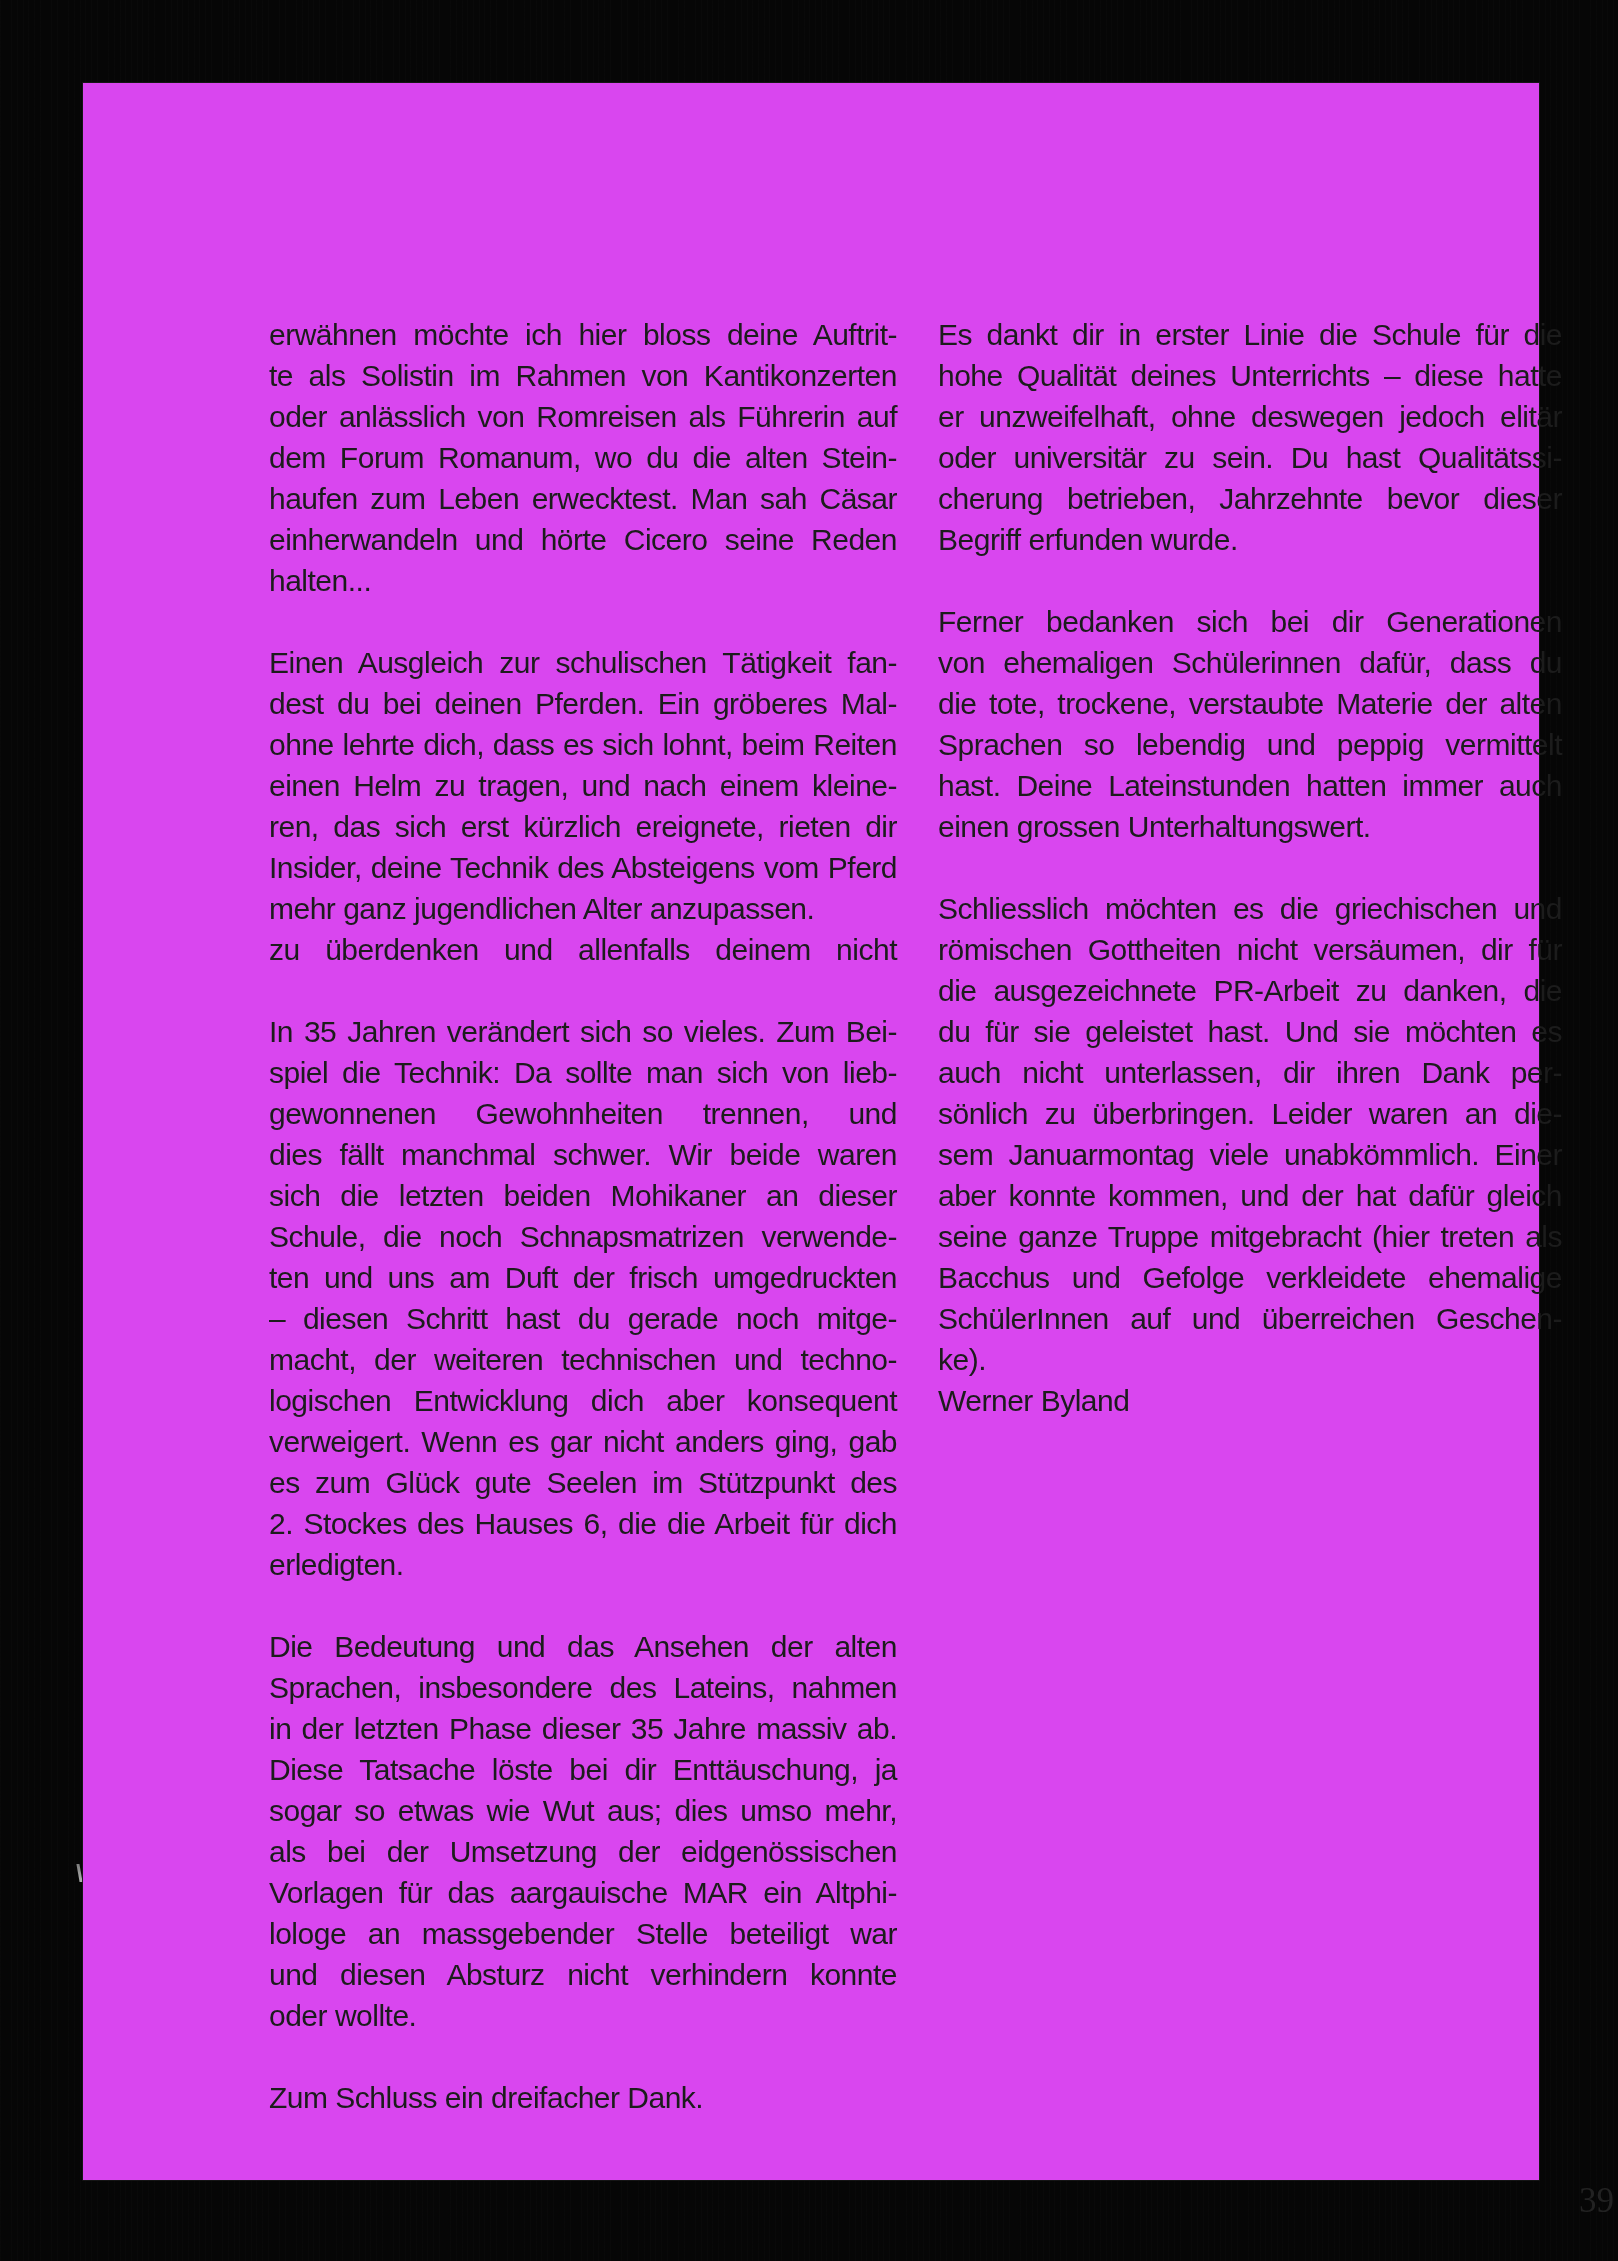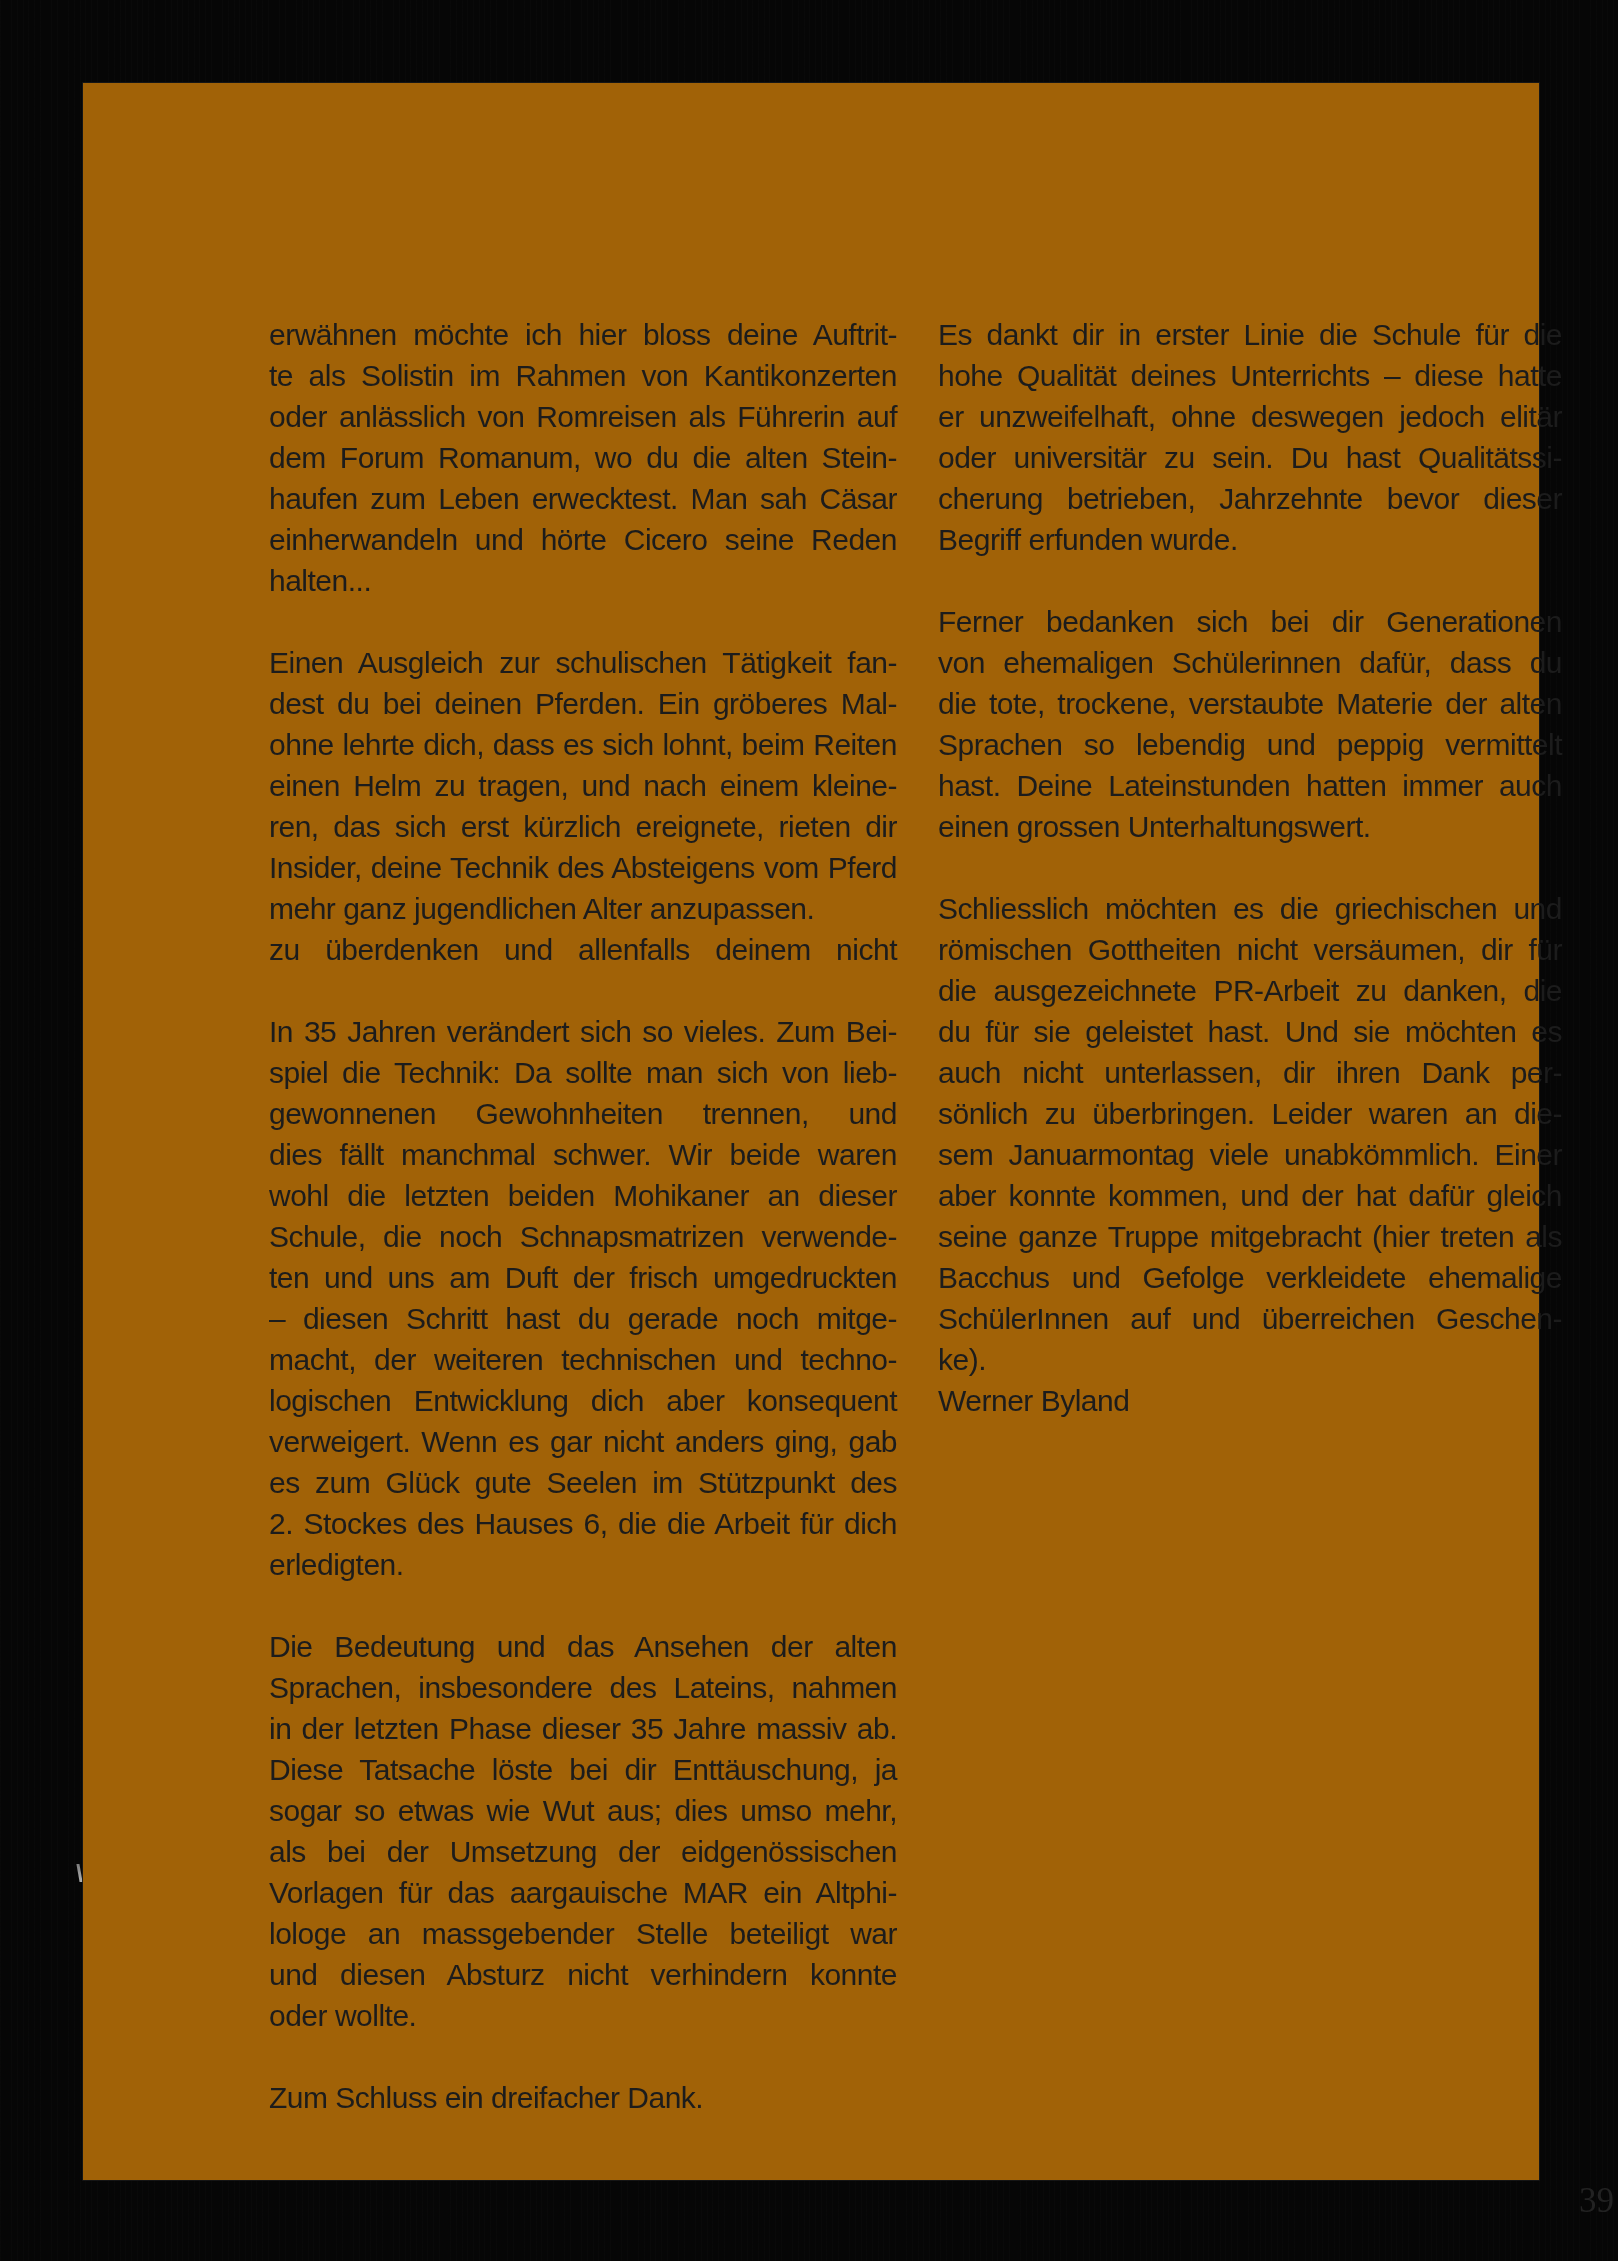--- a/index.html
+++ b/index.html
@@ -20,21 +20,21 @@
       background:
         repeating-linear-gradient(90deg, rgba(255,255,255,0.012) 0px, rgba(255,255,255,0.012) 0.8px, transparent 0.8px, transparent 5.7px),
         #060606;
     }
     .page {
       position: absolute;
       left: 83px;
       top: 83px;
       width: 1456px;
       height: 2097px;
-      background: #a16207;
+      background: #d946ef;
       box-shadow: 0 0 0 0.8px #1a1a1a;
     }
     .column {
       position: absolute;
       top: 231px;
       font-family: "Liberation Sans", sans-serif;
       font-size: 30px;
       line-height: 41px;
       color: #1c1c1c;
       letter-spacing: -0.5px;
@@ -113,21 +113,21 @@
       <span class="line">ren, das sich erst kürzlich ereignete, rieten dir</span>
       <span class="line">Insider, deine Technik des Absteigens vom Pferd</span>
       <span class="line last">mehr ganz jugendlichen Alter anzupassen.</span>
       <span class="line">zu überdenken und allenfalls deinem nicht</span>
     </p>
     <p class="para">
       <span class="line">In 35 Jahren verändert sich so vieles. Zum Bei-</span>
       <span class="line">spiel die Technik: Da sollte man sich von lieb-</span>
       <span class="line">gewonnenen Gewohnheiten trennen, und</span>
       <span class="line">dies fällt manchmal schwer. Wir beide waren</span>
-      <span class="line">wohl die letzten beiden Mohikaner an dieser</span>
+      <span class="line">sich die letzten beiden Mohikaner an dieser</span>
       <span class="line">Schule, die noch Schnapsmatrizen verwende-</span>
       <span class="line">ten und uns am Duft der frisch umgedruckten</span>
       <span class="line">– diesen Schritt hast du gerade noch mitge-</span>
       <span class="line">macht, der weiteren technischen und techno-</span>
       <span class="line">logischen Entwicklung dich aber konsequent</span>
       <span class="line">verweigert. Wenn es gar nicht anders ging, gab</span>
       <span class="line">es zum Glück gute Seelen im Stützpunkt des</span>
       <span class="line">2. Stockes des Hauses 6, die die Arbeit für dich</span>
       <span class="line last">erledigten.</span>
     </p>

